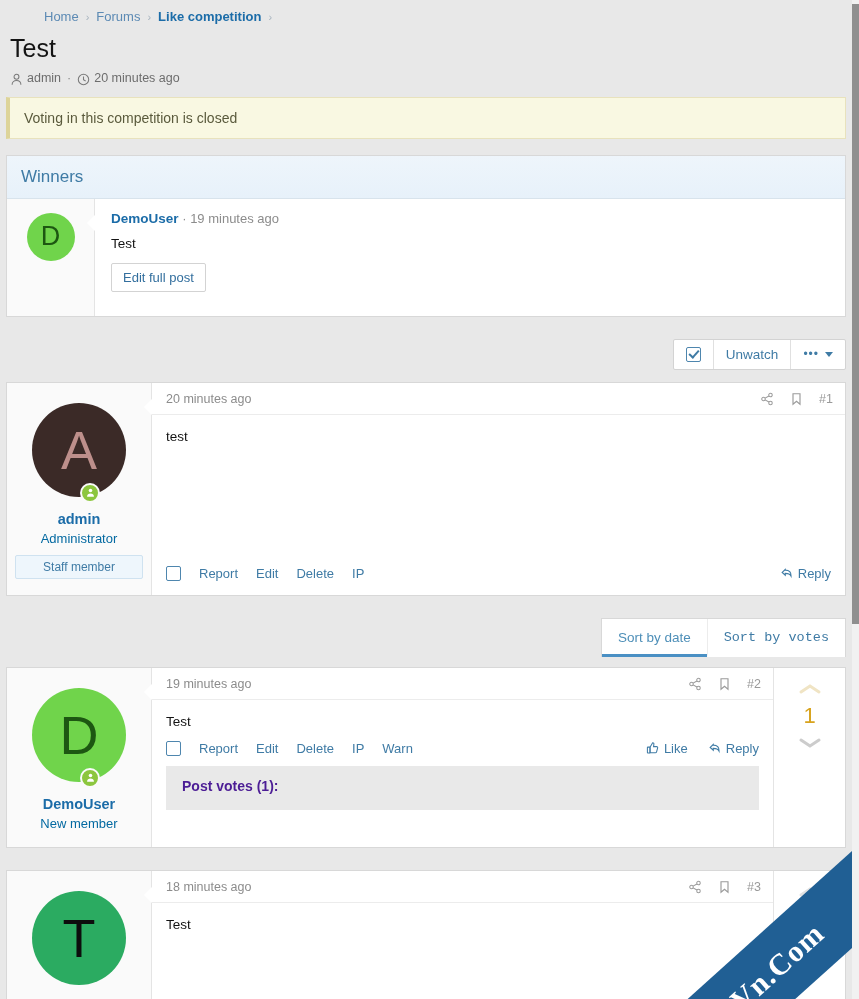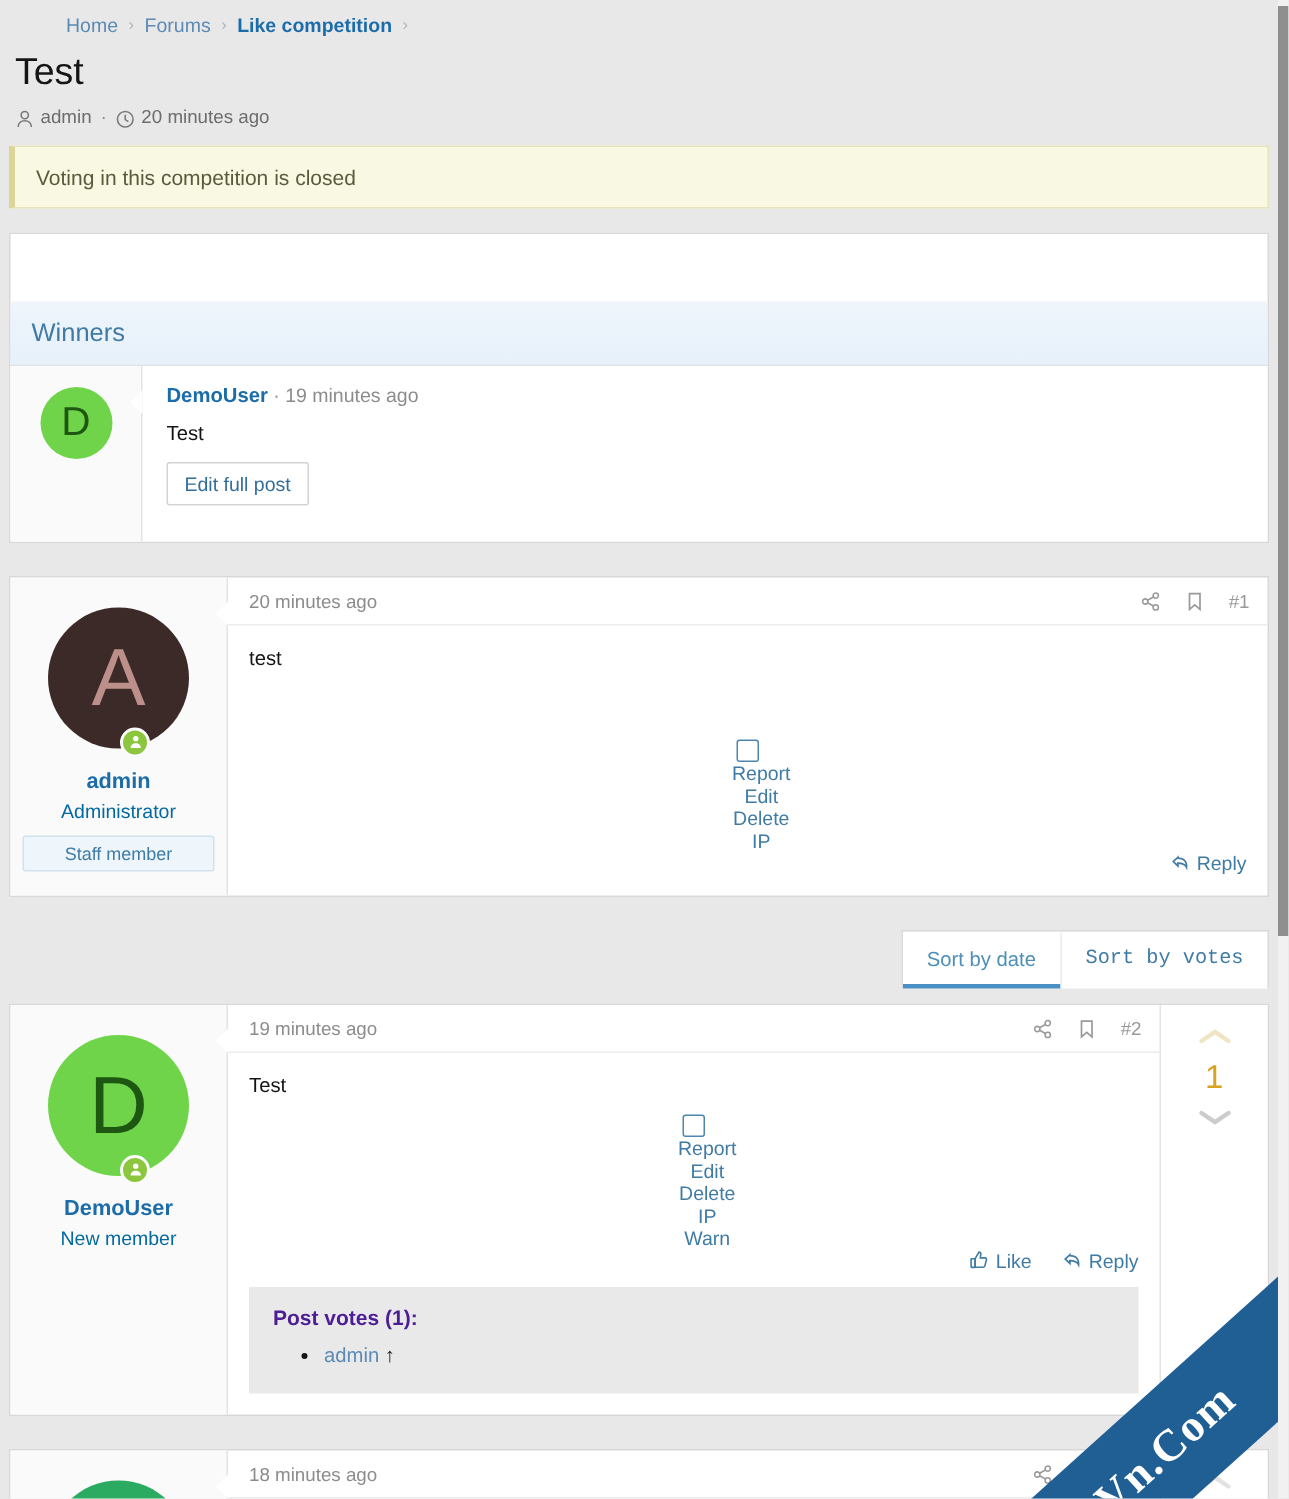--- a/index.html
+++ b/index.html
@@ -32,21 +32,21 @@
   .notice {
     background: #f9f8e2; border: 1px solid #e8e2bd; border-left: 4px solid #ddd49a;
     color: #5a5a3c; padding: 12px 14px; font-size: 14px; margin: 0 6px 16px 6px;
   }
 
   
   .block { background:#fff; border:1px solid #d8d8d8; margin: 0 6px 22px 6px; }
   .block-header {
     background: linear-gradient(to bottom, #eef5fb 0%, #e7f1fa 100%);
     border-bottom: 1px solid #d8e3ec;
-    padding: 11px 14px; color: #3f7ba5; font-size: 17px; margin-top: 45px;
+    padding: 11px 14px; color: #3f7ba5; font-size: 17px;
   }
   .winner-row { display:flex; background:#fff; }
   .winner-left {
     width: 88px; min-height: 96px; background:#fafafa; border-right:1px solid #e4e4e4;
     display:flex; align-items:flex-start; justify-content:center; padding-top: 14px; position:relative;
   }
   .winner-body { flex:1; padding: 12px 14px 24px 16px; position:relative; }
   .arrowleft::before {
     content:""; position:absolute; left:-8px; top:16px; width:0; height:0;
     border-top:8px solid transparent; border-bottom:8px solid transparent; border-right:8px solid #fff;
@@ -99,21 +99,21 @@
   }
   .post-main { flex:1; min-width:0; position:relative; display:flex; flex-direction:column; }
   .post-head {
     display:flex; align-items:center; justify-content:flex-end;
     border-bottom:1px solid #ececec; padding: 9px 12px 8px 14px; position:relative;
   }
   .post-time { color:#8c8c8c; font-size:12.5px; margin-right:auto; }
   .head-icon { color:#9a9a9a; margin-left:16px; display:flex; align-items:center; }
   .post-num { color:#9a9a9a; font-size:12.5px; margin-left:16px; }
   .post-body { padding: 14px 14px 0 14px; font-size:13.5px; color:#141414; flex:1; }
-  .post-footer { display:flex; align-items:center; padding: 12px 14px 14px 14px; flex-direction: column; }
+  .post-footer { display:flex; align-items:center; padding: 12px 14px 14px 14px; }
   .foot-link { color:#3f7ba5; font-size:13px; margin-left:18px; text-decoration:none; cursor:pointer; }
   .foot-cb { width:15px; height:15px; border:1px solid #4e86ae; border-radius:2px; }
   .foot-right { margin-left:auto; display:flex; align-items:center; }
   .foot-action { color:#3f7ba5; font-size:13px; margin-left:20px; display:flex; align-items:center; cursor:pointer; }
   .foot-action svg { margin-right:4px; }
 
   .votes-box { background:#e9e9e9; margin: 2px 14px 14px 14px; padding: 12px 16px 16px 16px; }
   .votes-title { font-weight:bold; font-size:14px; color:#4c1d95; }
   .votes-list { margin: 10px 0 0 0; padding-left: 34px; }
   .votes-list li { font-size:13.5px; margin-bottom:2px; }
@@ -192,20 +192,32 @@
           <span class="winner-user">DemoUser</span>
           <span class="winner-time">·</span>
           <span class="winner-time">19 minutes ago</span>
         </div>
         <div class="winner-text">Test</div>
         <div class="btn">Edit full post</div>
       </div>
     </div>
   </div>
 
+  <div class="toolbar">
+    <div class="btn-group">
+      <div>
+        <span class="cb-icon checked"></span>
+      </div>
+      <div>Unwatch</div>
+      <div>
+        <span class="dots">•••</span>
+        <span class="caret"></span>
+      </div>
+    </div>
+  </div>
 
   <div class="post-wrap">
     <div class="post">
       <div class="post-left">
         <div class="av-wrap">
           <div class="avatar av-lg av-admin">A</div>
           <div class="online-badge">
             <svg width="11" height="11" viewBox="0 0 16 16">
                 <circle cx="8" cy="5" r="2.6" fill="#fff"></circle>
                 <path d="M3 14c0-2.8 2.2-4.5 5-4.5s5 1.7 5 4.5" fill="#fff"></path>
@@ -313,26 +325,20 @@
             <span class="foot-action">
               <svg width="14" height="14" viewBox="0 0 16 16" fill="none" stroke="#3f7ba5" stroke-width="1.3">
                   <path d="M6 4 2.5 7.3 6 10.6V8.4c3.6 0 5.6 1 6.6 3.1.3-4.3-2-6.8-6.6-6.8z"></path>
                 </svg>
               <span>Reply</span>
             </span>
           </span>
         </div>
         <div class="votes-box">
           <div class="votes-title">Post votes (1):</div>
-          <ul class="votes-list">
-            <li>
-              <a>admin</a>
-              <span>↑</span>
-            </li>
-          </ul>
         </div>
       </div>
       <div class="vote-col">
         <span class="chev">
           <svg width="26" height="14" viewBox="0 0 26 14" fill="none" stroke="#f0e4c4" stroke-width="3" stroke-linecap="round">
               <path d="M4 10 13 4l9 6"></path>
             </svg>
         </span>
         <span class="vote-count">1</span>
         <span class="chev">

